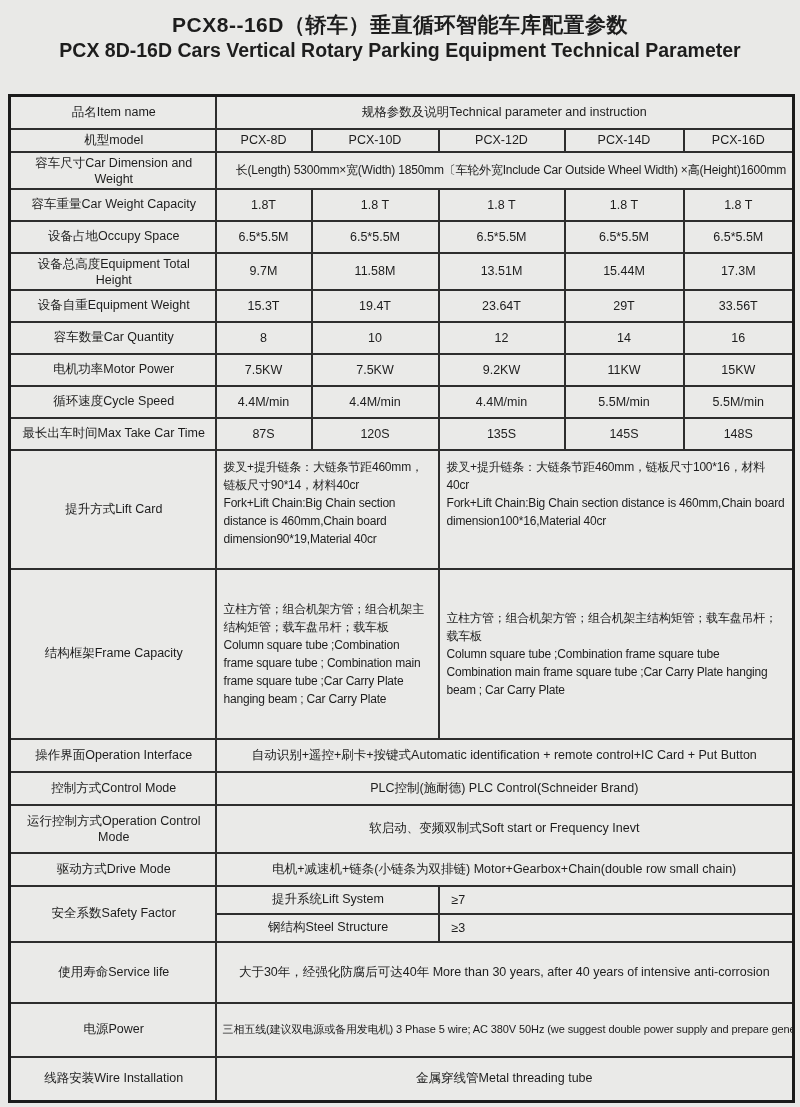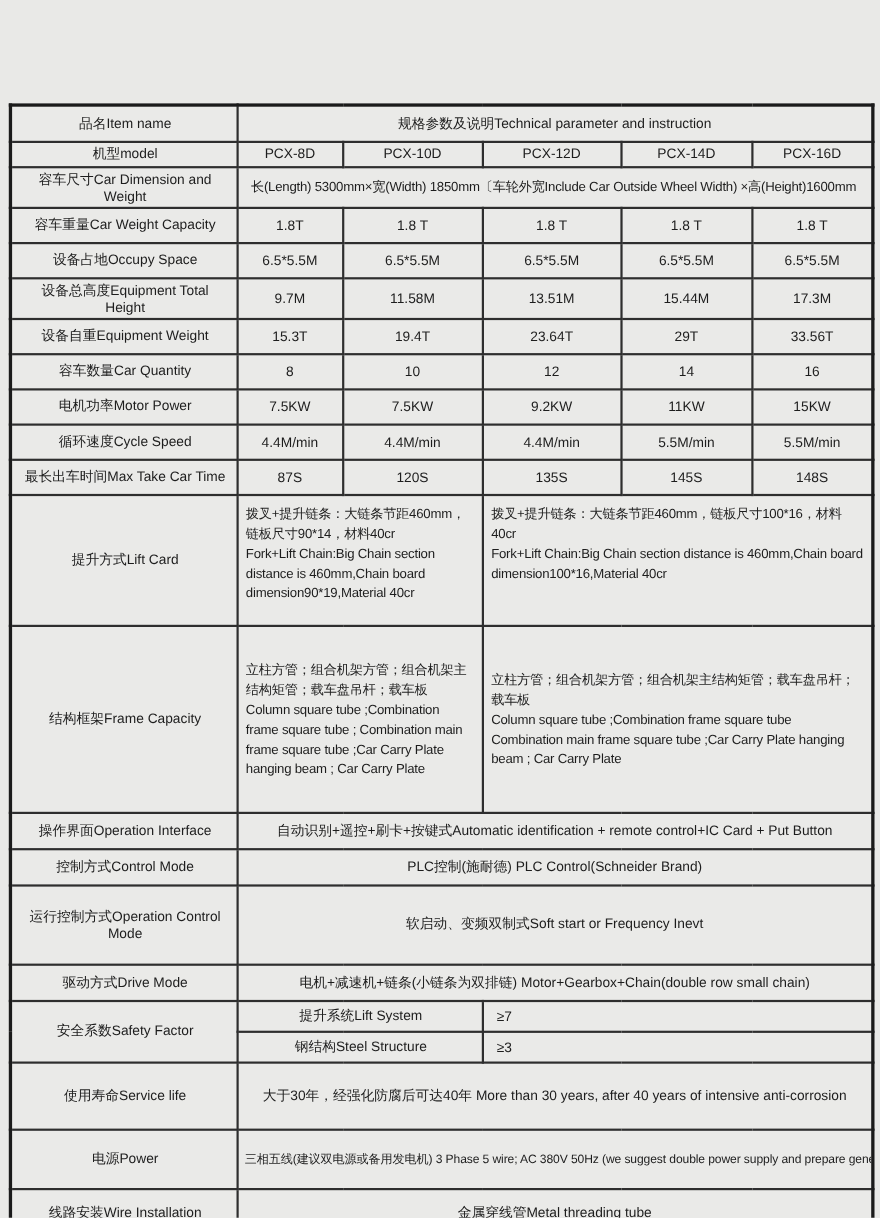--- a/index.html
+++ b/index.html
@@ -31,32 +31,36 @@
   .ctr{text-align:center;}
   .multi{
     white-space:pre-line;
     text-align:left;
     font-size:12px;
     letter-spacing:-0.2px;
     line-height:1.5;
     padding:4px 7px;
   }
   .vtop{vertical-align:top;padding-top:7px;}
-  .dimrow{text-align:center;padding-left:4px;white-space:nowrap;font-size:12px;letter-spacing:-0.2px;}
+  .dimrow{text-align:right;padding-left:4px;white-space:nowrap;font-size:12px;letter-spacing:-0.2px;}
   .powerrow{text-align:center;white-space:nowrap;font-size:11px;letter-spacing:-0.1px;}
   .geq{text-align:left;padding-left:12px;}
   .rh33{height:33px;} .rh31{height:16px;} .rh32{height:32px;}
-  .rh119{height:119px;} .rh170{height:170px;} .rh56{height:72px;}
+  .rh119{height:119px;} .rh170{height:170px;} .rh56{height:48px;}
   .rh28{height:28px;} .rh61{height:61px;} .rh50{height:54px;} .rh45{height:45px;}
 </style>
 </head>
 <body>
 
 <div class="page">
 
+  <div class="titles">
+    <div class="title-cn">PCX8--16D（轿车）垂直循环智能车库配置参数</div>
+    <div class="title-en">PCX 8D-16D Cars Vertical Rotary Parking Equipment  Technical Parameter</div>
+  </div>
 
   <table class="spec">
     <colgroup>
       <col style="width:206px">
         <col style="width:96px">
         <col style="width:127px">
       <col style="width:126px">
         <col style="width:119px">
         <col style="width:110px">
     </colgroup>

